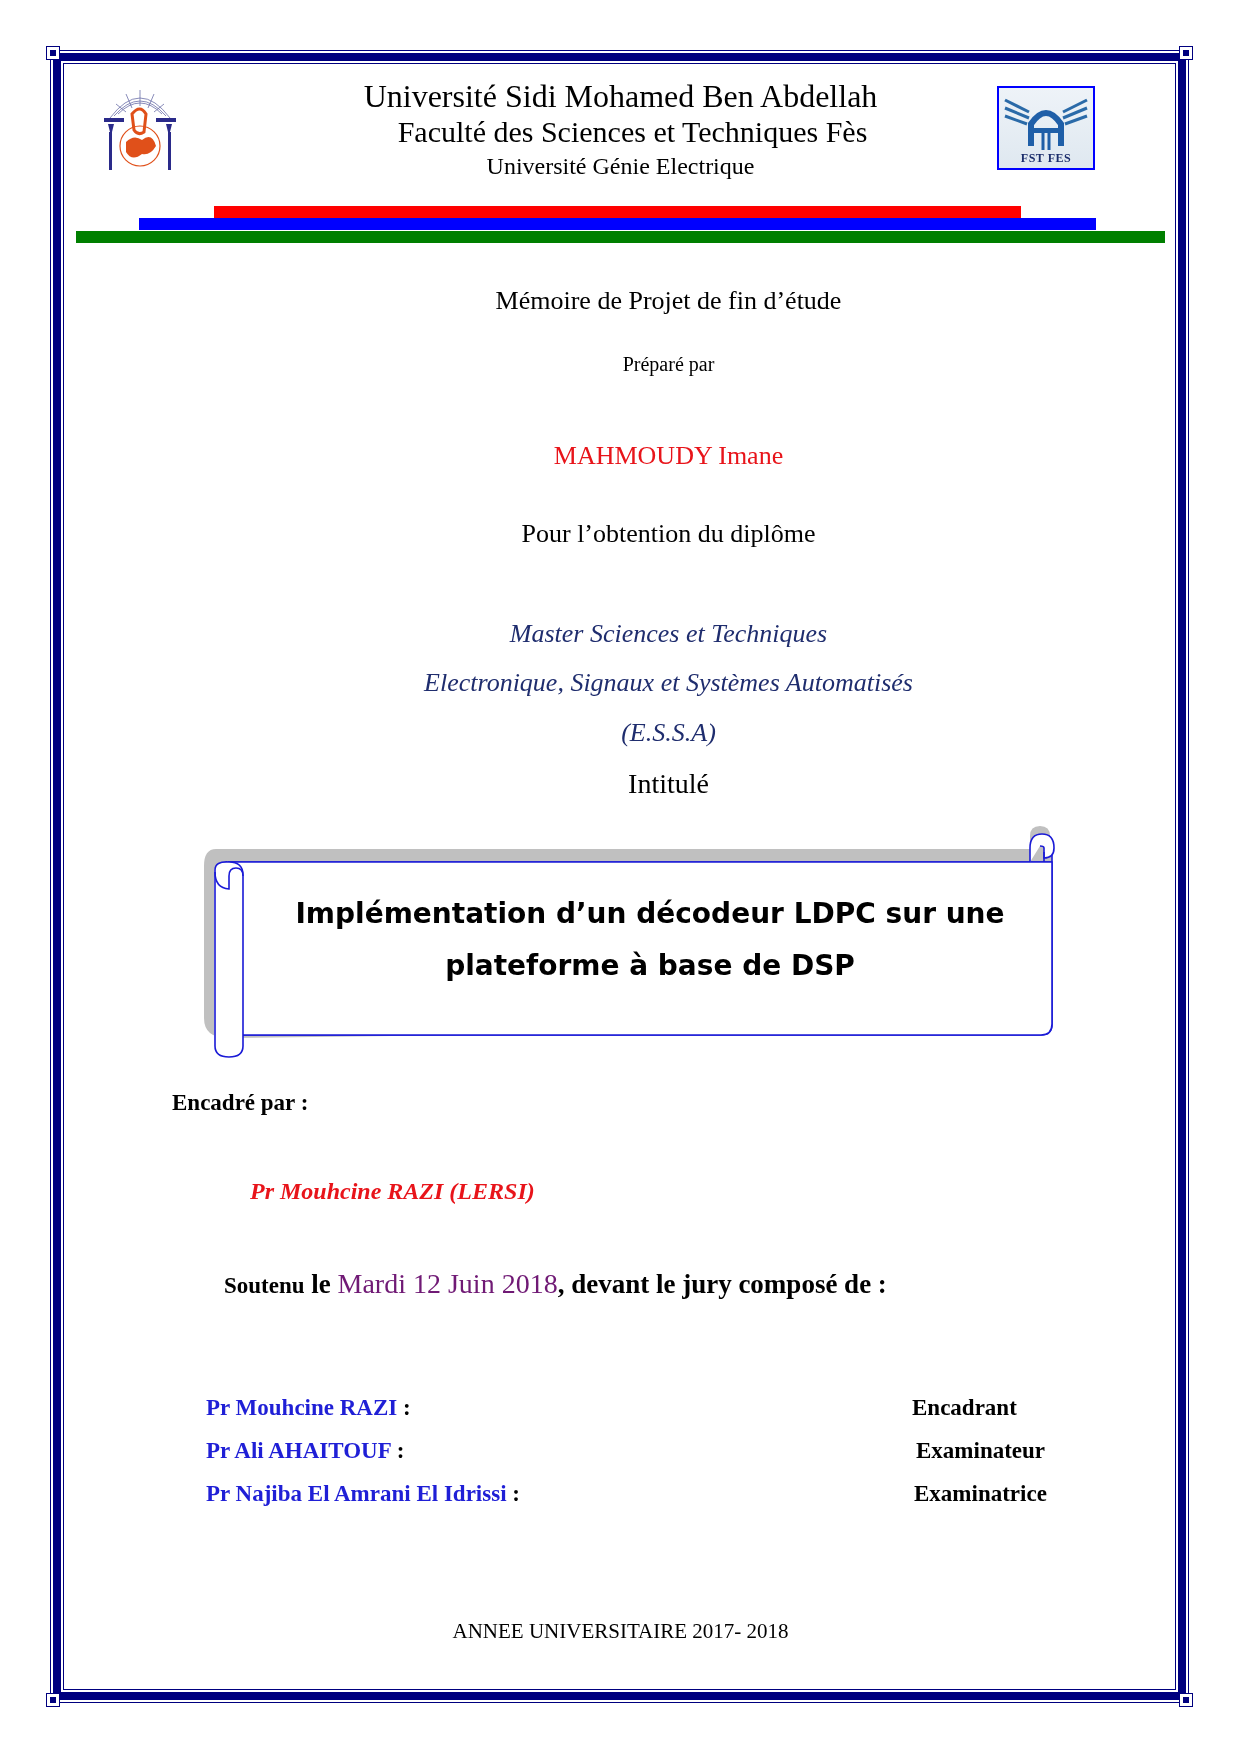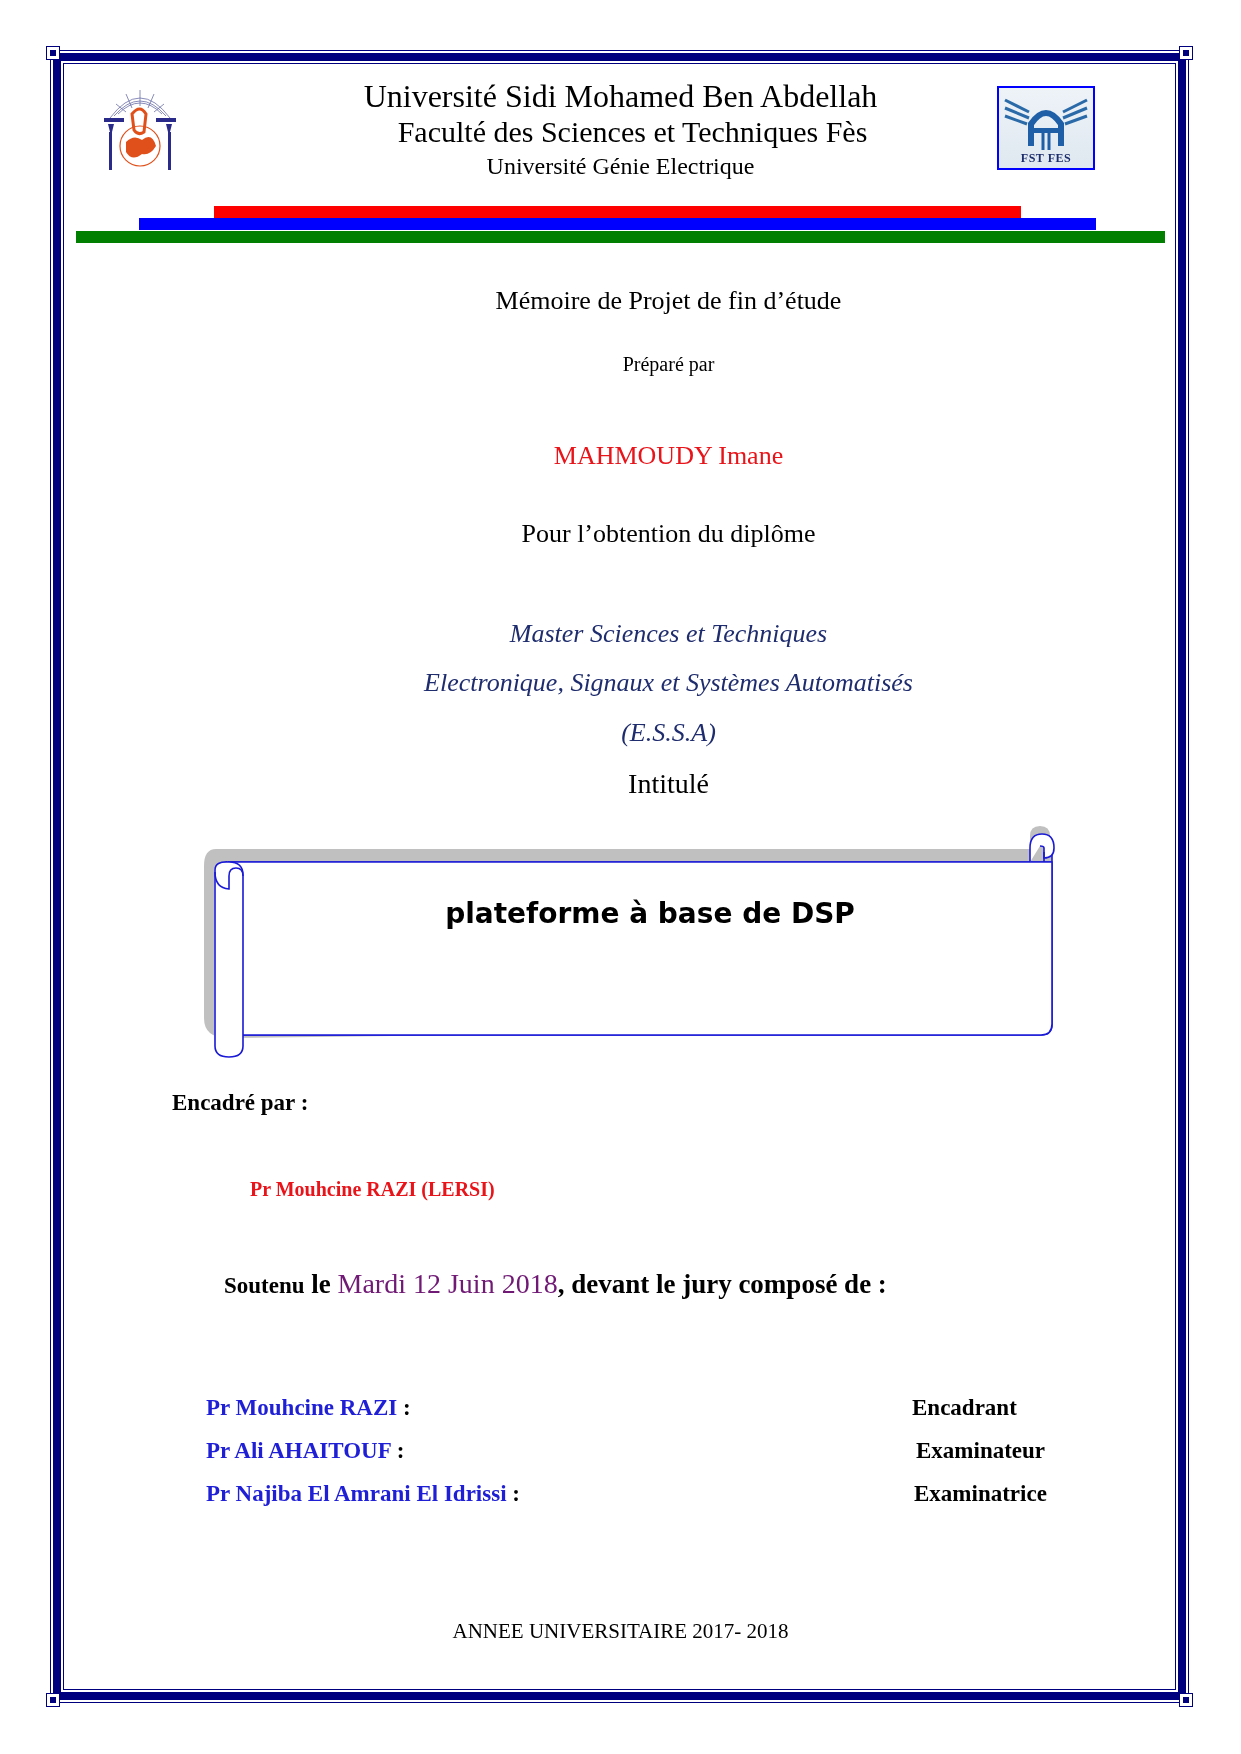--- a/index.html
+++ b/index.html
@@ -36,21 +36,21 @@
   .t-master { top: 619px; font-size: 26px; font-style: italic; color: #1f2d6e; }
   .t-spec { top: 668px; font-size: 26px; font-style: italic; color: #1f2d6e; }
   .t-abbr { top: 718px; font-size: 26px; font-style: italic; color: #1f2d6e; }
   .t-intitule { top: 768px; font-size: 28px; }
 
   
   .scroll { position: absolute; left: 0; top: 0; width: 1241px; height: 1100px; pointer-events: none; }
   .scroll-title { position: absolute; left: 240px; width: 820px; text-align: center; font-family: "DejaVu Sans", sans-serif; font-weight: bold; font-size: 28px; line-height: 52px; top: 888px; white-space: nowrap; }
 
   .t-encadre-label { left: 172px; top: 1090px; font-size: 23px; font-weight: bold; }
-  .t-encadrant-name { left: 250px; top: 1178px; font-size: 20px; font-weight: bold; color: #e8141a; }
+  .t-encadrant-name { left: 250px; top: 1178px; font-size: 24px; font-weight: bold; color: #e8141a; font-style: italic; }
 
   .t-soutenu { left: 224px; top: 1268px; font-size: 27px; font-weight: bold; white-space: nowrap; }
   .t-soutenu .small { font-size: 23px; }
   .t-soutenu .date { color: #701a75; font-weight: normal; font-size: 28px; }
 
   .jury-name { position: absolute; left: 206px; font-size: 23px; font-weight: bold; color: #1f1fd6; white-space: nowrap; }
   .jury-name .colon { color: #000; }
   .jury-role { position: absolute; font-size: 23px; font-weight: bold; white-space: nowrap; }
 
   .t-annee { top: 1619px; font-size: 21px; }
@@ -134,20 +134,21 @@
   <line x1="1052" y1="848" x2="1052" y2="1024" stroke="#1a1ad6" stroke-width="1.6"></line>
   <path d="M1052 1024 Q1052 1035 1041 1035 L243 1035" fill="none" stroke="#1a1ad6" stroke-width="1.6"></path>
 
   <path d="M215 870 Q215 861 229 862 Q243 862 243 875 L243 1046 Q243 1057 229 1057 Q215 1057 215 1046 Z" fill="#ffffff" stroke="#1a1ad6" stroke-width="1.6"></path>
   <path d="M215 872 Q215 888 229 889 L229 876 Q229 868 236 868 Q243 868 243 876" fill="none" stroke="#1a1ad6" stroke-width="1.6"></path>
 
   <path d="M1030 862 L1030 848 Q1030 834 1042 834 Q1054 834 1054 848 Q1054 858 1044 858 L1044 848 Q1044 846 1040 846" fill="#ffffff" stroke="#1a1ad6" stroke-width="1.6"></path>
   <line x1="1044" y1="852" x2="1044" y2="862" stroke="#1a1ad6" stroke-width="1.6"></line>
 </svg>
 <div class="scroll-title">
+  <div>Implémentation d’un décodeur LDPC sur une</div>
   <div>plateforme à base de DSP</div>
 </div>
 
 <div class="abs t-encadre-label">Encadré par :</div>
 <div class="abs t-encadrant-name">Pr Mouhcine RAZI (LERSI)</div>
 
 <div class="abs t-soutenu">
   <span class="small">Soutenu</span><span> le </span><span class="date">Mardi 12 Juin 2018</span><span>, devant le jury composé de :</span>
 </div>
 

